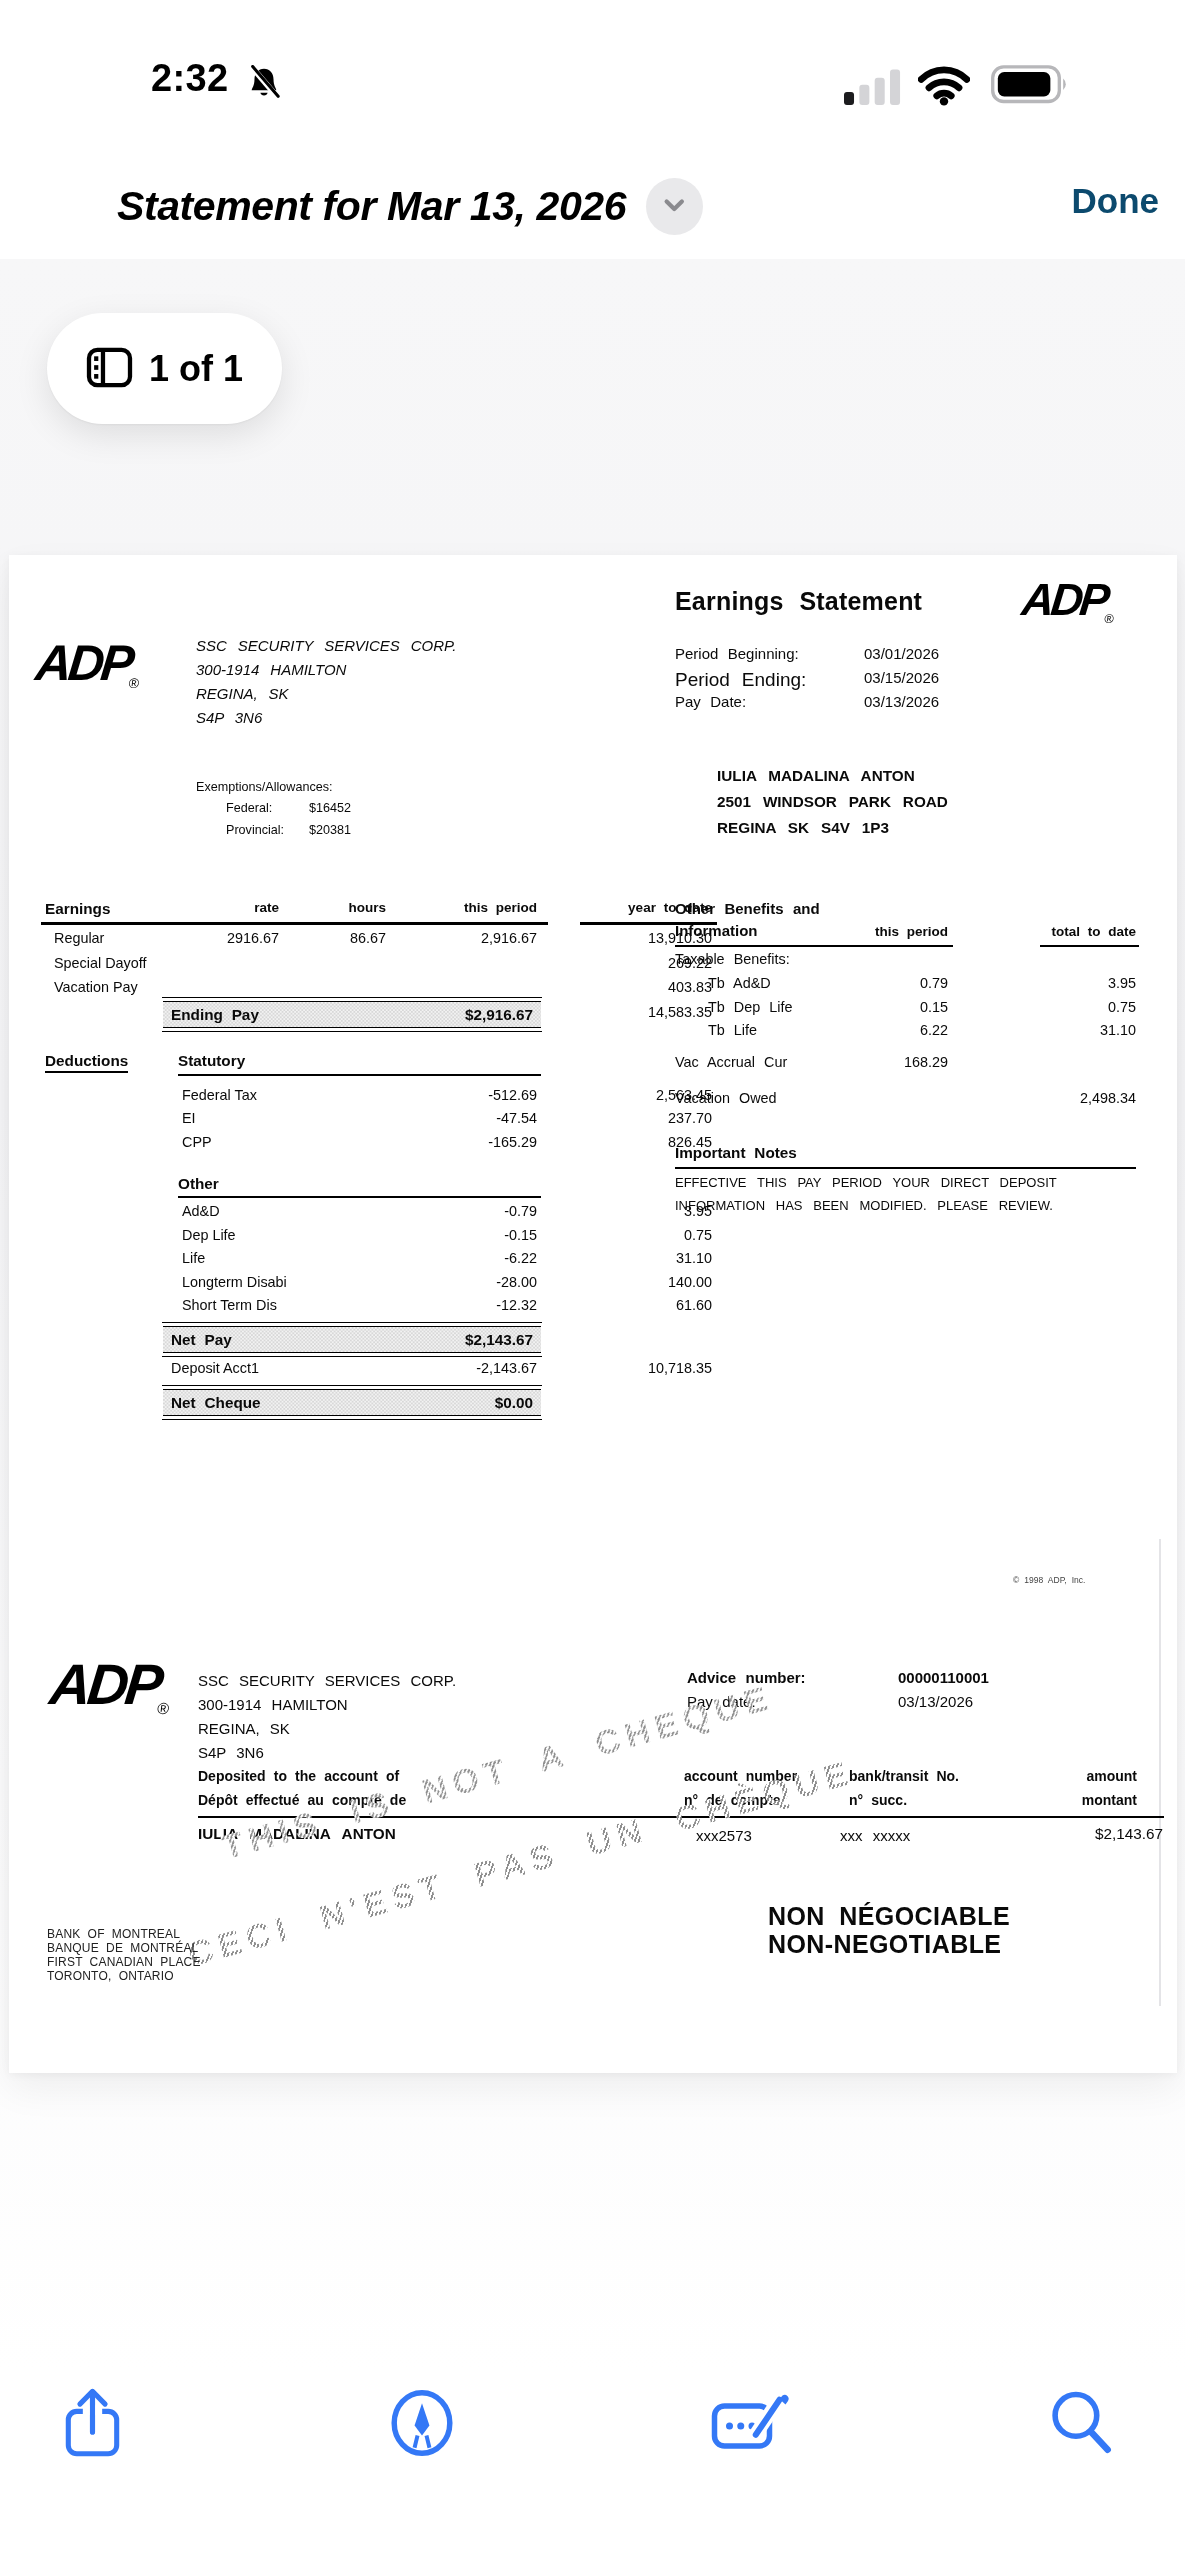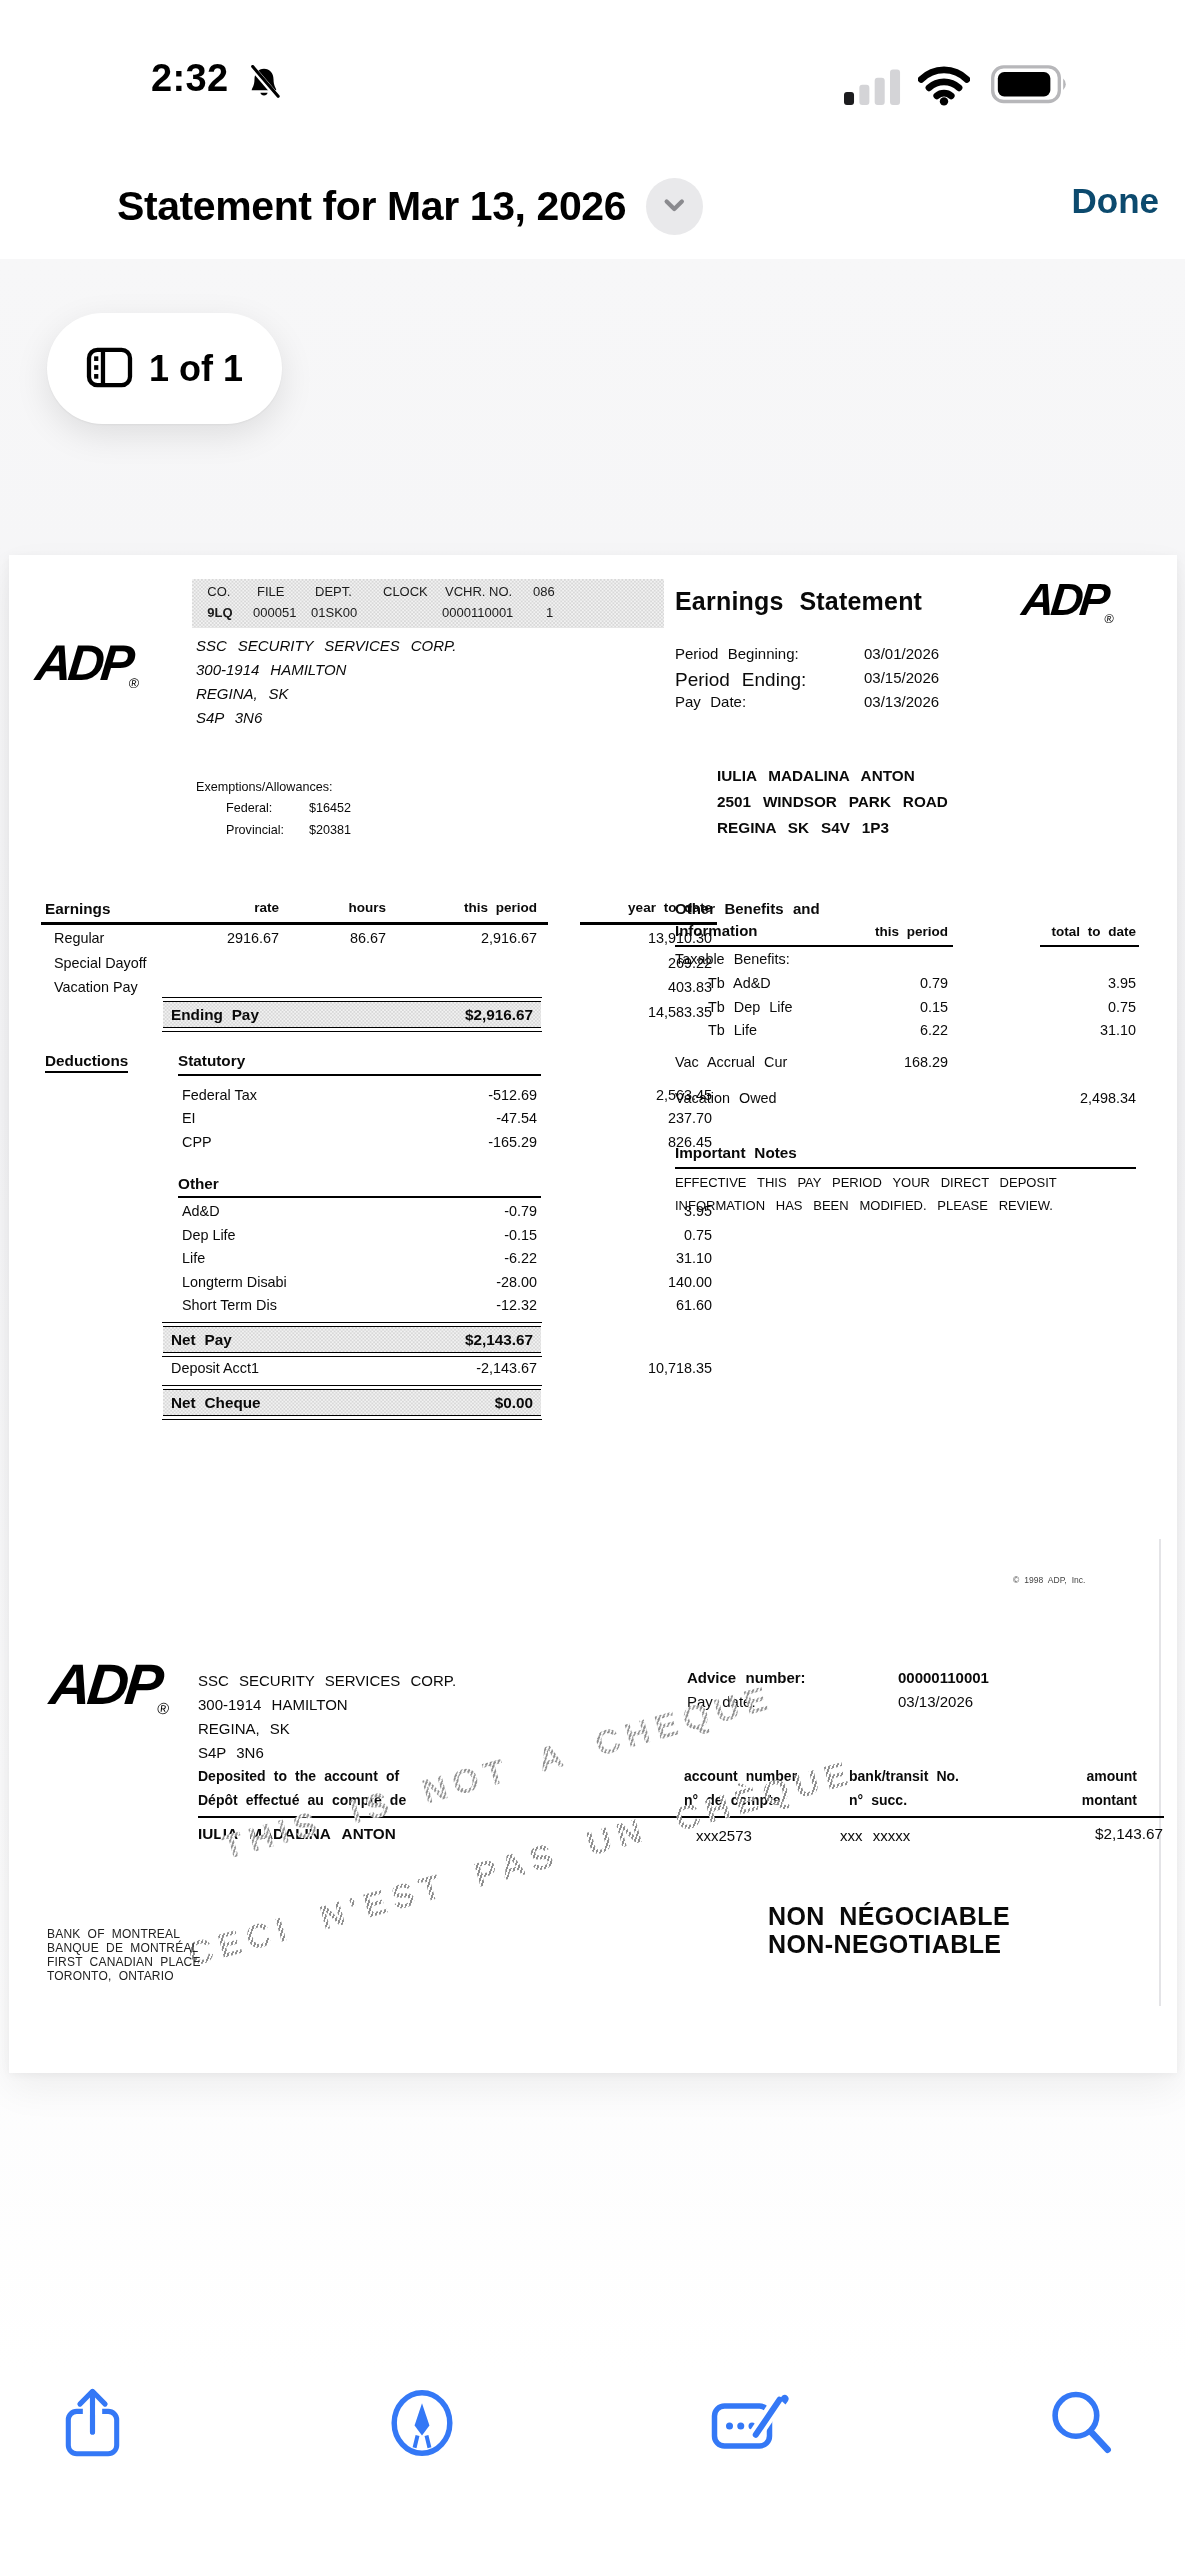--- a/index.html
+++ b/index.html
@@ -7,21 +7,21 @@
     width:1186px;height:2576px;position:relative;overflow:hidden;
     background:#ffffff;
     font-family:"Liberation Sans", sans-serif;
     -webkit-font-smoothing:antialiased;
   }
   .abs{position:absolute;}
   
   .backdrop{left:0;top:259px;width:1186px;height:2113px;
     background:linear-gradient(180deg,#f7f7f8 0%,#f4f4f6 40%,#fafafb 72%,#ffffff 100%);}
   .statusbar-time{left:151px;top:57px;font-size:38px;font-weight:700;color:#000;letter-spacing:0.4px;}
-  .nav-title-wrap{left:117px;top:178px;display:flex;align-items:center;gap:20px;}
+  .nav-title-wrap{left:117px;top:178px;display:flex;align-items:center;gap:20px;font-style:italic;}
   .nav-title{font-size:41px;font-weight:600;color:#000;letter-spacing:-0.4px;white-space:nowrap;}
   .chevron-btn{width:57px;height:57px;border-radius:50%;background:#e9e9eb;display:flex;align-items:center;justify-content:center;}
   .done-btn{right:27px;top:181px;font-size:35px;font-weight:600;color:#0c4a6e;}
   .page-pill{left:47px;top:313px;width:235px;height:111px;border-radius:56px;background:#fff;
     box-shadow:0 10.8px 34px rgba(0,0,0,.10),0 0.9px 1.8px rgba(0,0,0,.05);
     display:flex;align-items:center;justify-content:center;gap:16px;}
   .page-pill-label{font-size:36px;font-weight:600;color:#000;}
   
   .page{left:9px;top:555px;width:1168px;height:1518px;background:#fff;
     box-shadow:0 1.8px 9px rgba(0,0,0,.05),0 16px 36px rgba(0,0,0,.06);
@@ -128,33 +128,20 @@
       <rect x="8.5" y="10" width="4.5" height="5" fill="#000"></rect>
       <rect x="8.5" y="19.5" width="4.5" height="5" fill="#000"></rect>
       <rect x="8.5" y="29" width="4.5" height="5" fill="#000"></rect>
     </svg>
   </span>
   <span class="page-pill-label">1 of 1</span>
 </div>
 
 <div class="abs page">
 
-  <div class="abs hbox shade">
-    <span style="left:15.3px;top:5.4px;">CO.</span>
-    <span style="left:65px;top:5.4px;">FILE</span>
-    <span style="left:123px;top:5.4px;">DEPT.</span>
-    <span style="left:191px;top:5.4px;">CLOCK</span>
-    <span style="left:253px;top:5.4px;">VCHR. NO.</span>
-    <span style="left:341px;top:5.4px;">086</span>
-    <span class="bold" style="left:15.3px;top:26px;">9LQ</span>
-    <span style="left:61px;top:26px;">000051</span>
-    <span style="left:119px;top:26px;">01SK00</span>
-    <span style="left:250px;top:26px;">0000110001</span>
-    <span style="left:354px;top:26px;">1</span>
-  </div>
 
   <div class="abs adp-logo" style="left:27px;top:83px;font-size:50px;">
     <span>ADP</span><span class="reg">®</span>
   </div>
   <div class="abs italic-co" style="left:187px;top:79px;">
     <div>SSC SECURITY SERVICES CORP.</div>
     <div>300-1914 HAMILTON</div>
     <div>REGINA, SK</div>
     <div>S4P 3N6</div>
   </div>

